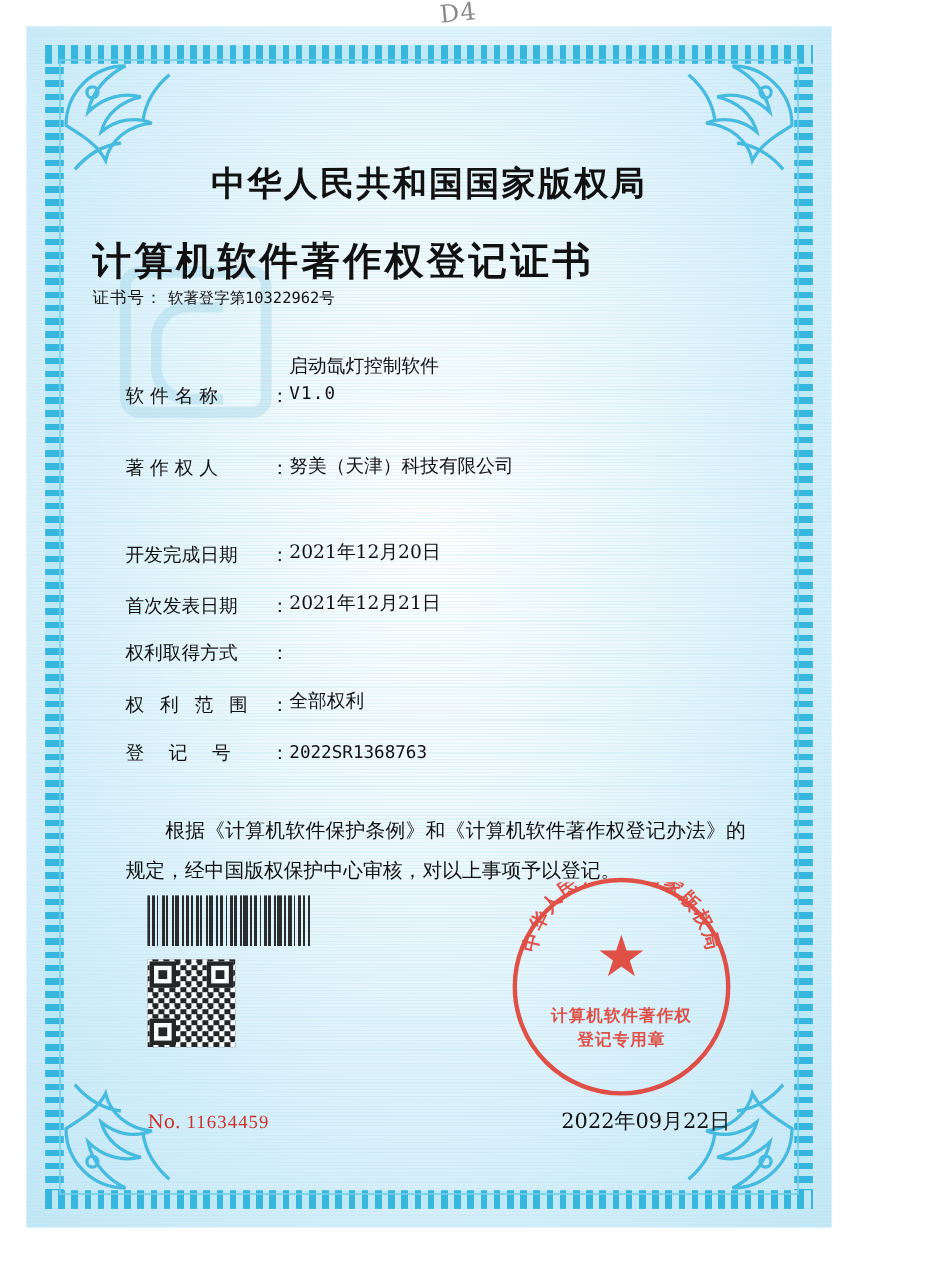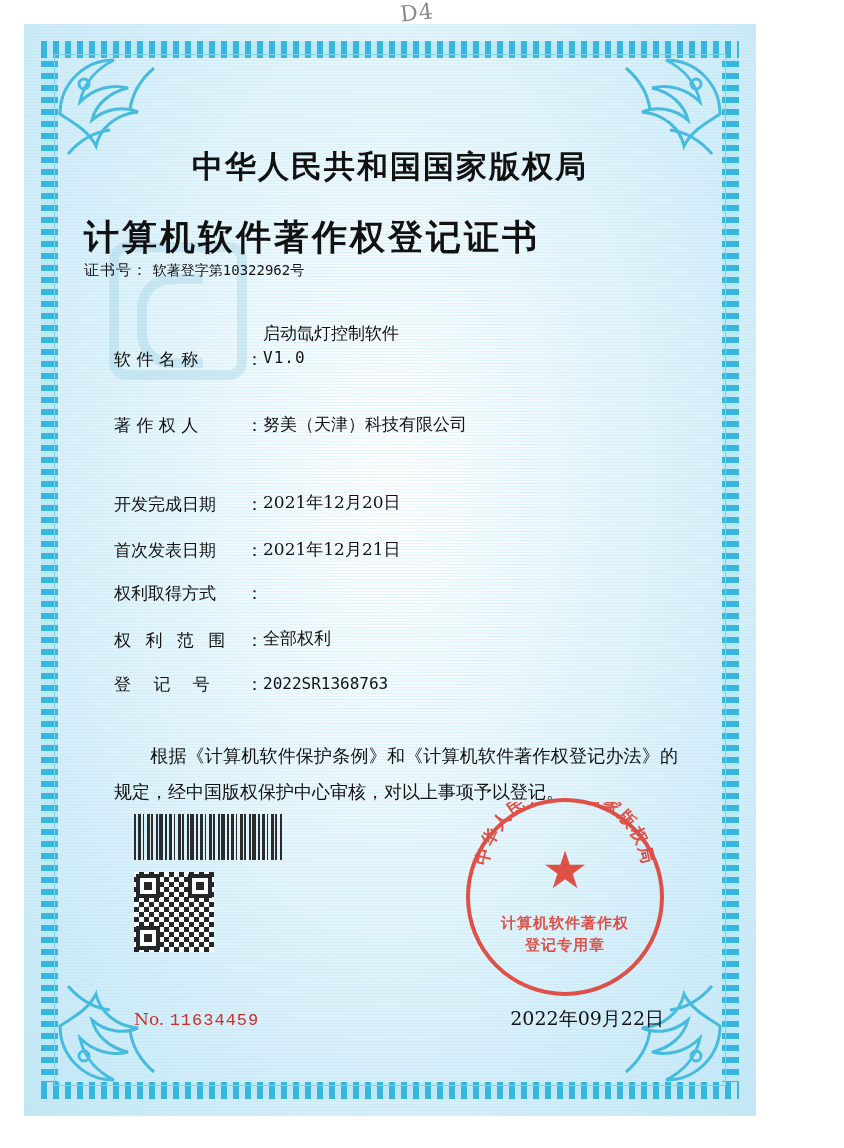--- a/index.html
+++ b/index.html
@@ -197,21 +197,21 @@
     font-weight:bold;font-size:15px;letter-spacing:1px;
   }
   .seal .s-l1{top:112px;}
   .seal .s-l2{top:134px;}
 
   .serial{
     position:absolute;left:110px;bottom:86px;
     font-size:17px;color:#c8302a;
     font-family:"DejaVu Serif","Liberation Serif",serif;
   }
-  .serial .num{font-family:Liberation Mono, monospace;letter-spacing:1px;}
+  .serial .num{font-family:Liberation Serif, serif;letter-spacing:1px;}
   .issue-date{
     position:absolute;right:92px;bottom:84px;
     font-size:19px;color:#111;
     font-family:"DejaVu Serif","Liberation Serif",serif;
   }
 </style>
 </head>
 <body>
 
 <div class="page">

